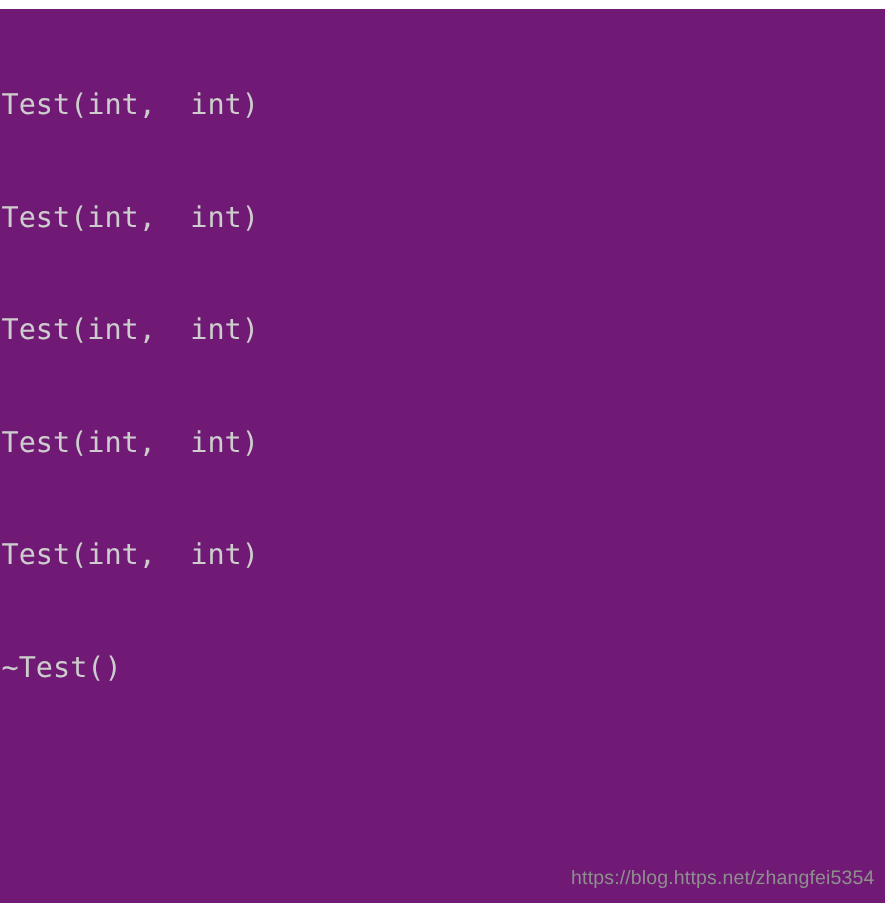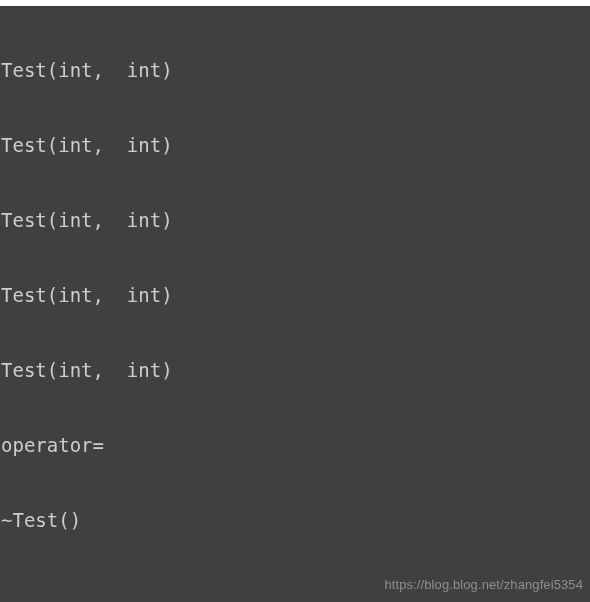--- a/index.html
+++ b/index.html
@@ -9,21 +9,21 @@
   }
   body {
     width: 590px;
     height: 602px;
     overflow: hidden;
   }
   #console-window {
     position: relative;
     width: 590px;
     height: 602px;
-    background: #404040;
+    background: #701a75;
     box-sizing: border-box;
     overflow: hidden;
   }
   
   #top-strip {
     position: absolute;
     left: 0;
     top: 0;
     width: 590px;
     height: 6px;
@@ -68,34 +68,33 @@
 <div id="console-window">
 
   <div id="top-strip"></div>
 
   <div id="console-output">
     <span class="console-line">Test(int,  int)</span>
     <span class="console-line">Test(int,  int)</span>
     <span class="console-line">Test(int,  int)</span>
     <span class="console-line">Test(int,  int)</span>
     <span class="console-line">Test(int,  int)</span>
-    <span class="console-line">operator=</span>
     <span class="console-line">~Test()</span>
     
     
     
     
     
     
     
     
     
     
     
     
     
     
     
   </div>
 
-  <div id="watermark">https://blog.blog.net/zhangfei5354</div>
+  <div id="watermark">https://blog.https.net/zhangfei5354</div>
 
 </div>
 
 </body></html>

